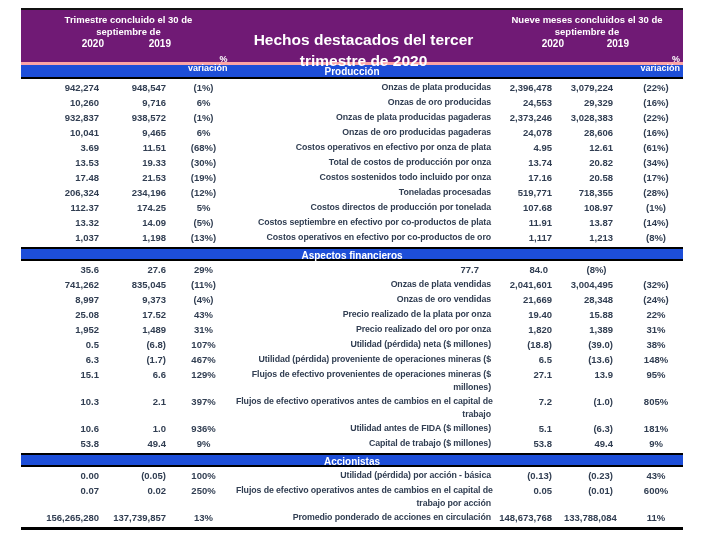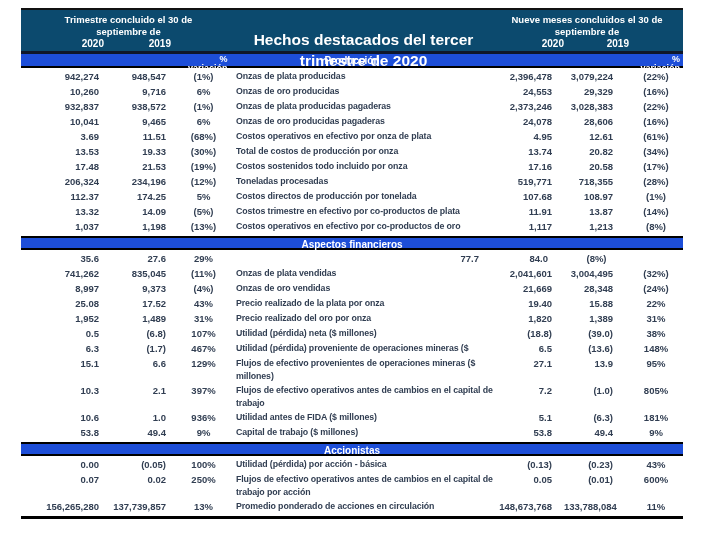--- a/index.html
+++ b/index.html
@@ -12,24 +12,24 @@
   .table {
     position: absolute;
     left: 21px; top: 8px;
     width: 662px;
     border-top: 2px solid #111;
   }
   
   .hdr {
     display: grid;
     grid-template-columns: 215px 255px 192px;
-    background: #0c4a6e;
+    background: #701a75;
     color: #fff;
-    height: 44px;
-    border-bottom: 3px solid #0f172a;
+    height: 55px;
+    border-bottom: 3px solid #fca5a5;
   }
   .hdr-group {
     display: flex; flex-direction: column;
     justify-content: space-between;
     padding-top: 4px;
   }
   .hdr-group-title {
     font-size: 9.5px; font-weight: bold;
     text-align: center; line-height: 1.25;
     width: 178px; margin: 0 auto;
@@ -67,21 +67,21 @@
     color: #313e52;
     line-height: 15px;
   }
   .num { text-align: right; }
   .c-l2020 { padding-right: 5px; }
   .c-l2019 { padding-right: 5px; }
   .c-r2020 { padding-right: 12px; }
   .c-r2019 { padding-right: 16px; }
   .pct { text-align: center; }
   .desc {
-    text-align: left;
+    text-align: right;
     font-size: 8.8px;
     letter-spacing: -0.1px;
     line-height: 13px;
     padding-top: 1px;
     white-space: pre;
   }
   
   .bottom-rule {
     border-top: 2.5px solid #000;
     height: 3px;
@@ -194,21 +194,21 @@
           <div class="cell pct">5%</div>
           <div class="cell desc">Costos directos de producción por tonelada</div>
           <div class="cell num c-r2020">107.68</div>
           <div class="cell num c-r2019">108.97</div>
           <div class="cell pct">(1%)</div>
         </div>
         <div class="row">
           <div class="cell num c-l2020">13.32</div>
           <div class="cell num c-l2019">14.09</div>
           <div class="cell pct">(5%)</div>
-          <div class="cell desc">Costos trimestre en efectivo por co-productos de plata</div>
+          <div class="cell desc">Costos septiembre en efectivo por co-productos de plata</div>
           <div class="cell num c-r2020">11.91</div>
           <div class="cell num c-r2019">13.87</div>
           <div class="cell pct">(14%)</div>
         </div>
         <div class="row">
           <div class="cell num c-l2020">1,037</div>
           <div class="cell num c-l2019">1,198</div>
           <div class="cell pct">(13%)</div>
           <div class="cell desc">Costos operativos en efectivo por co-productos de oro</div>
           <div class="cell num c-r2020">1,117</div>

